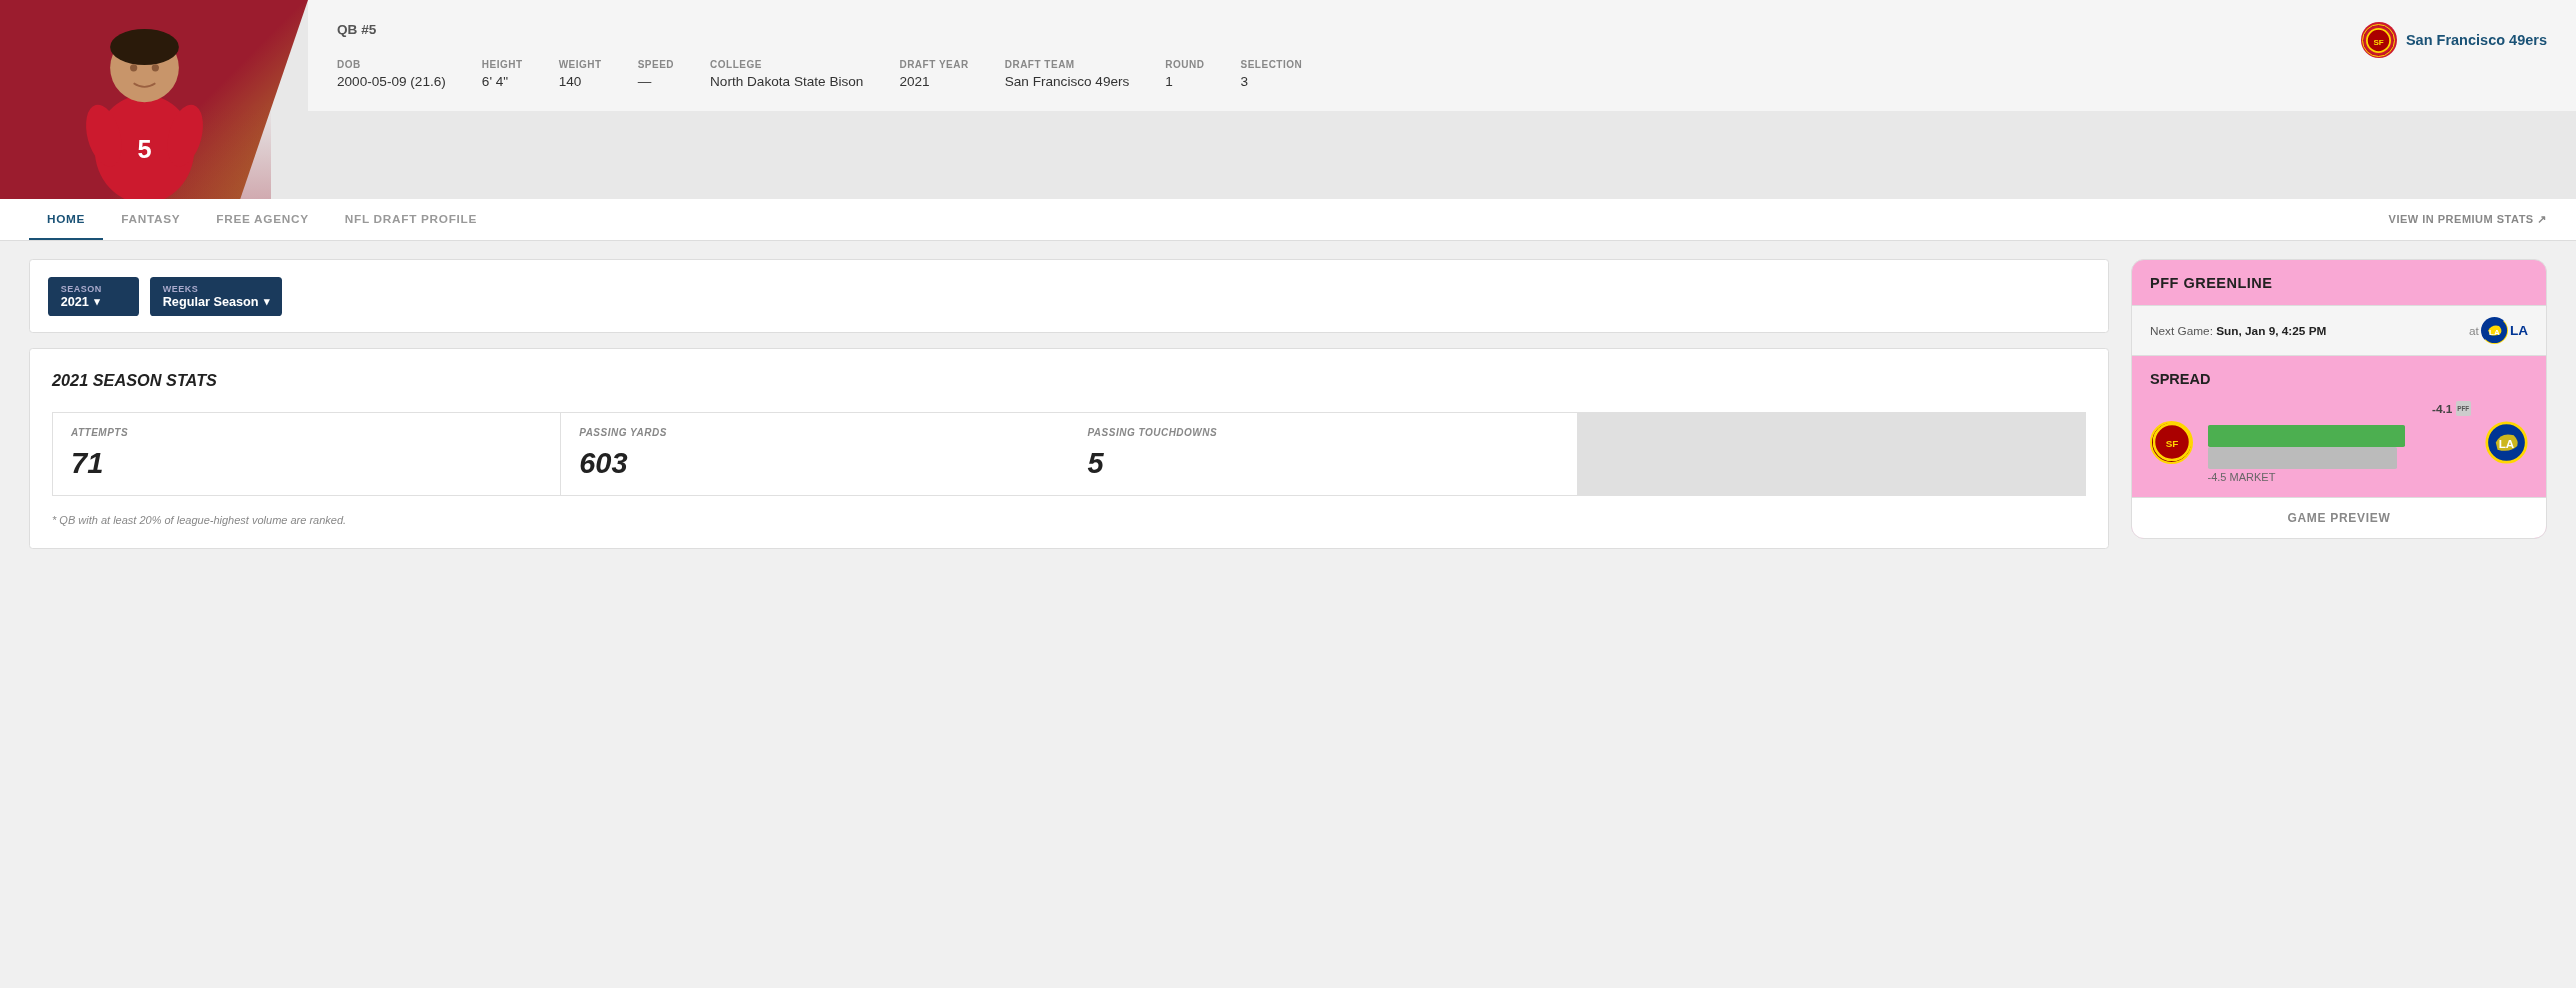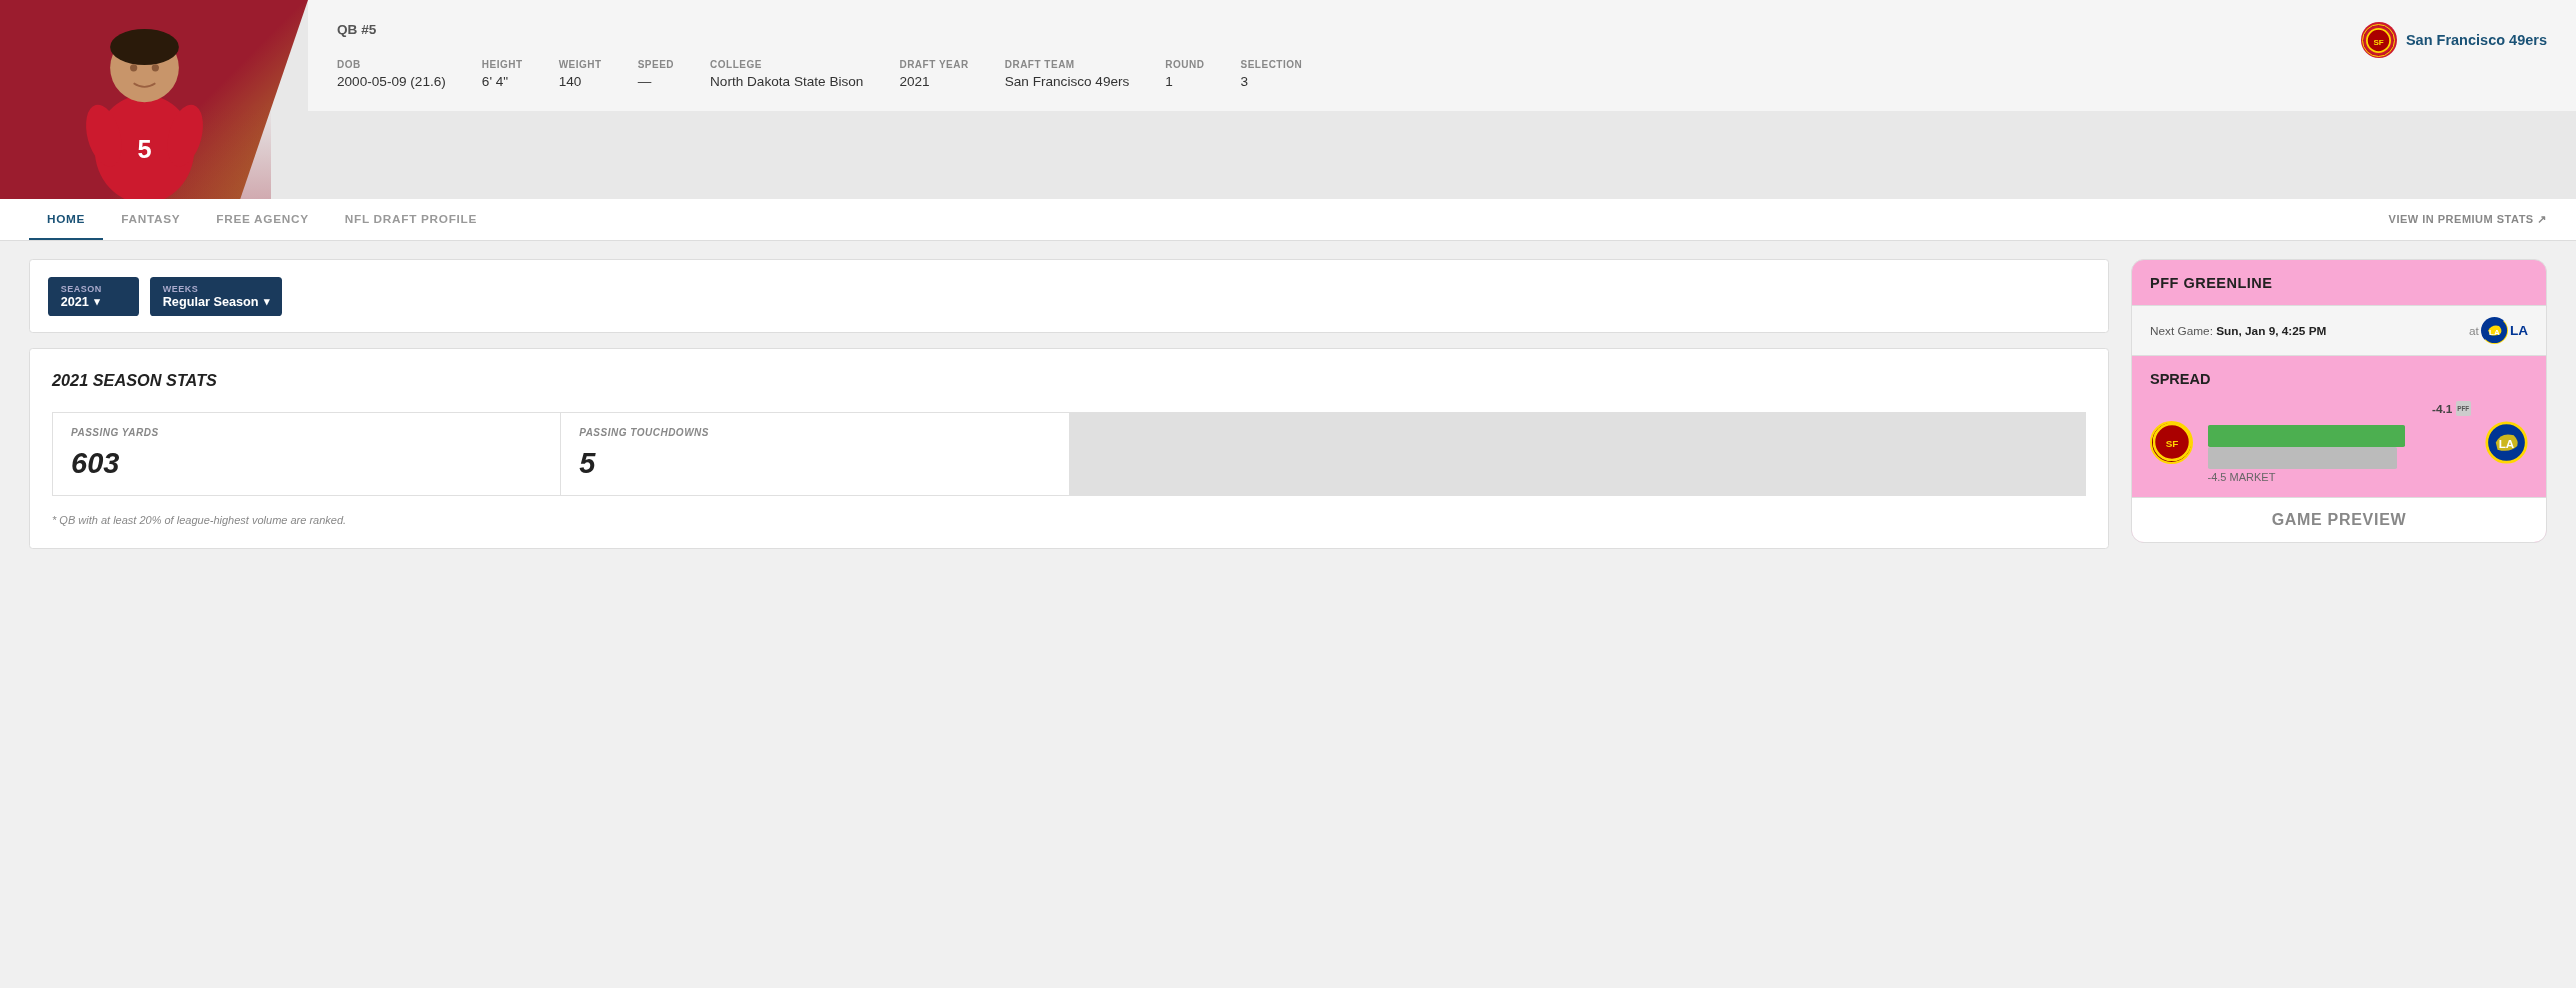--- a/index.html
+++ b/index.html
@@ -376,21 +376,21 @@
     .rams-logo-right {
       width: 43px; height: 43px;
     }
 
     .game-preview-btn {
       width: 100%;
       padding: 12.7px;
       background: white;
       border: none;
       border-top: 0.9px solid #ddd;
-      font-size: 16px;
+      font-size: 12px;
       font-weight: 700;
       color: #888;
       text-transform: uppercase;
       letter-spacing: 0.7px;
       cursor: pointer;
       text-align: center;
     }
   </style>
 </head>
 <body>
@@ -504,20 +504,24 @@
       <button class="dropdown-btn">
         <span class="dd-label">WEEKS</span>
         <span class="dd-value">Regular Season</span>
       </button>
     </div>
 
     <div class="stats-card">
       <div class="stats-title">2021 SEASON STATS</div>
 
       <div class="stats-grid">
+        <div class="stat-cell">
+          <div class="stat-label">ATTEMPTS</div>
+          <div class="stat-value">71</div>
+        </div>
         <div class="stat-cell">
           <div class="stat-label">PASSING YARDS</div>
           <div class="stat-value">603</div>
         </div>
         <div class="stat-cell">
           <div class="stat-label">PASSING TOUCHDOWNS</div>
           <div class="stat-value">5</div>
         </div>
       </div>
 

